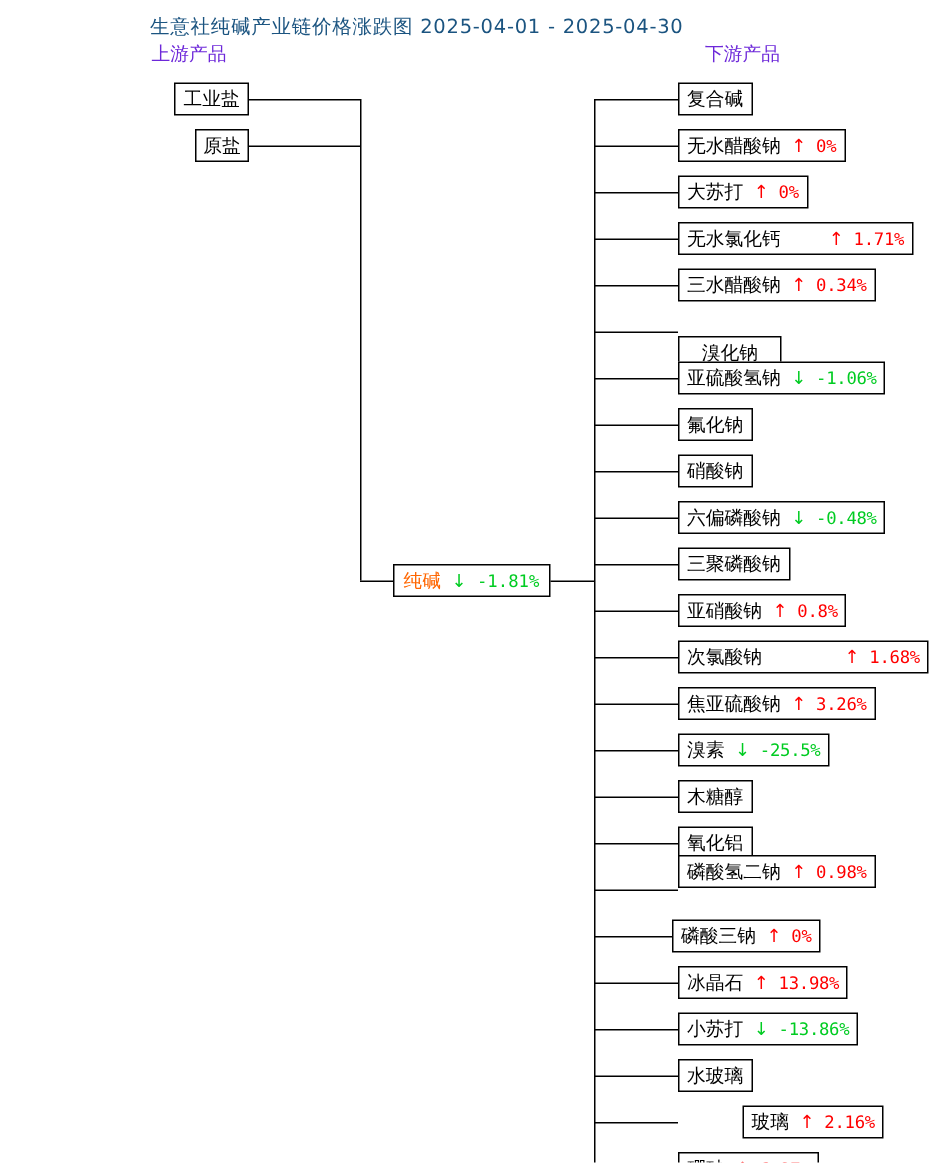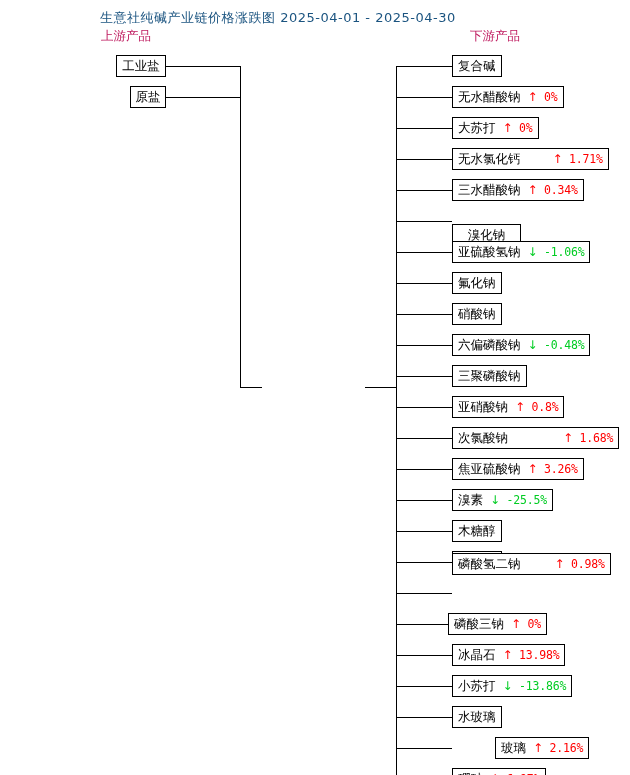--- a/index.html
+++ b/index.html
@@ -17,21 +17,21 @@
     left:100px;top:9px;
     font-size:13px;
     color:#1b5480;
     letter-spacing:0.5px;
     white-space:nowrap;
   }
 
   .col-head{
     position:absolute;
     font-size:12.5px;
-    color:#be185d;
+    color:#6d28d9;
     white-space:nowrap;
   }
   .col-head.up{left:101px;top:28px;}
   .col-head.down{left:470px;top:28px;}
 
   
   .node{
     position:absolute;
     box-sizing:border-box;
     border:1px solid #000;
@@ -182,21 +182,21 @@
       <div class="node" style="left: 452px; top: 489px;">
         <span class="nm">溴素</span>
         <span class="delta down"><span class="arw">↓</span> -25.5%</span>
       </div>
       <div class="node" style="left: 452px; top: 520px;">
         <span class="nm">木糖醇</span>
       </div>
       <div class="node" style="left: 452px; top: 551px;">
         <span class="nm">氧化铝</span>
       </div>
-      <div class="node" style="left: 452px; top: 553px; gap: 27px;">
+      <div class="node" style="left: 452px; top: 570px;">
         <span class="nm">磷酸氢二钠</span>
         <span class="delta up"><span class="arw">↑</span> 0.98%</span>
       </div>
       <div class="node" style="left: 448px; top: 613px;">
         <span class="nm">磷酸三钠</span>
         <span class="delta up"><span class="arw">↑</span> 0%</span>
       </div>
       <div class="node" style="left: 452px; top: 644px;">
         <span class="nm">冰晶石</span>
         <span class="delta up"><span class="arw">↑</span> 13.98%</span>
@@ -211,13 +211,17 @@
       <div class="node" style="left: 452px; top: 737px; margin-left: 43px;">
         <span class="nm">玻璃</span>
         <span class="delta up"><span class="arw">↑</span> 2.16%</span>
       </div>
       <div class="node" style="left: 452px; top: 768px;">
         <span class="nm">硼砂</span>
         <span class="delta up"><span class="arw">↑</span> 6.97%</span>
       </div>
     </div>
 
+  <div class="center-node">
+    <span class="nm">纯碱</span>
+    <span class="delta"><span class="arw">↓</span> -1.81%</span>
+  </div>
 </div>
 
 </body></html>

